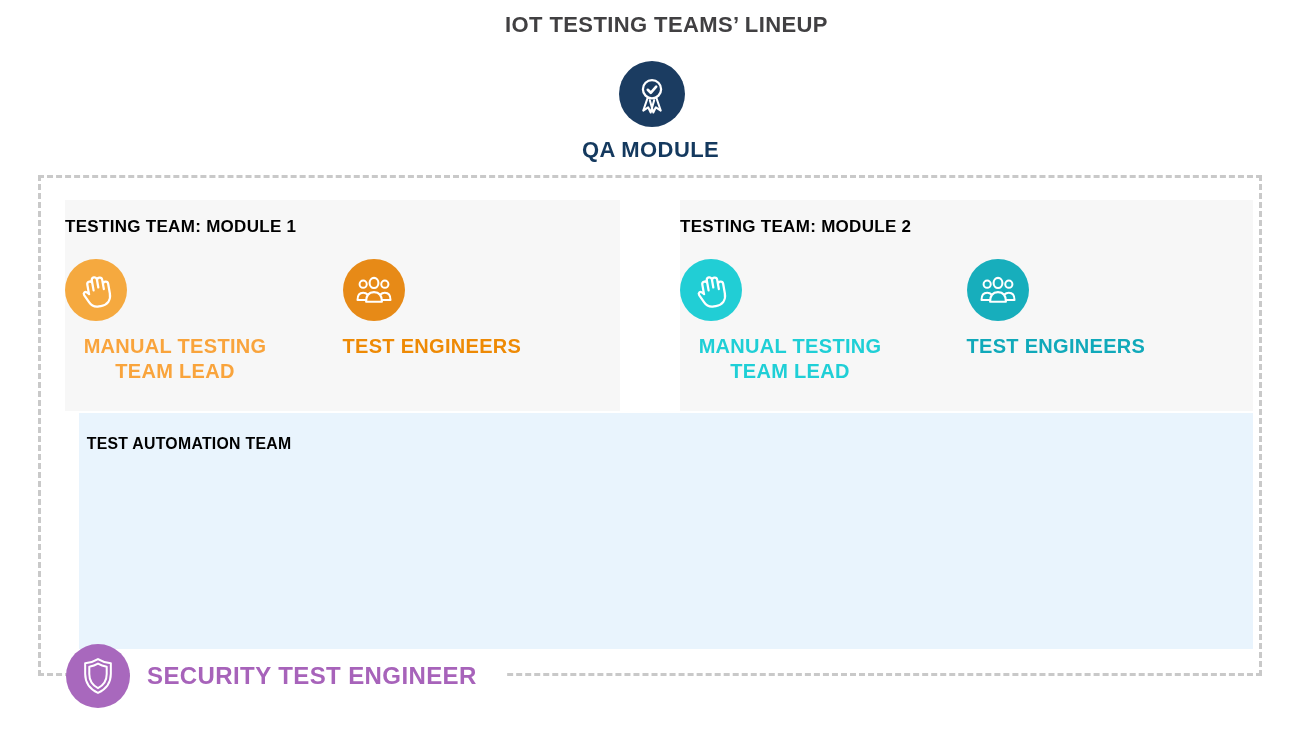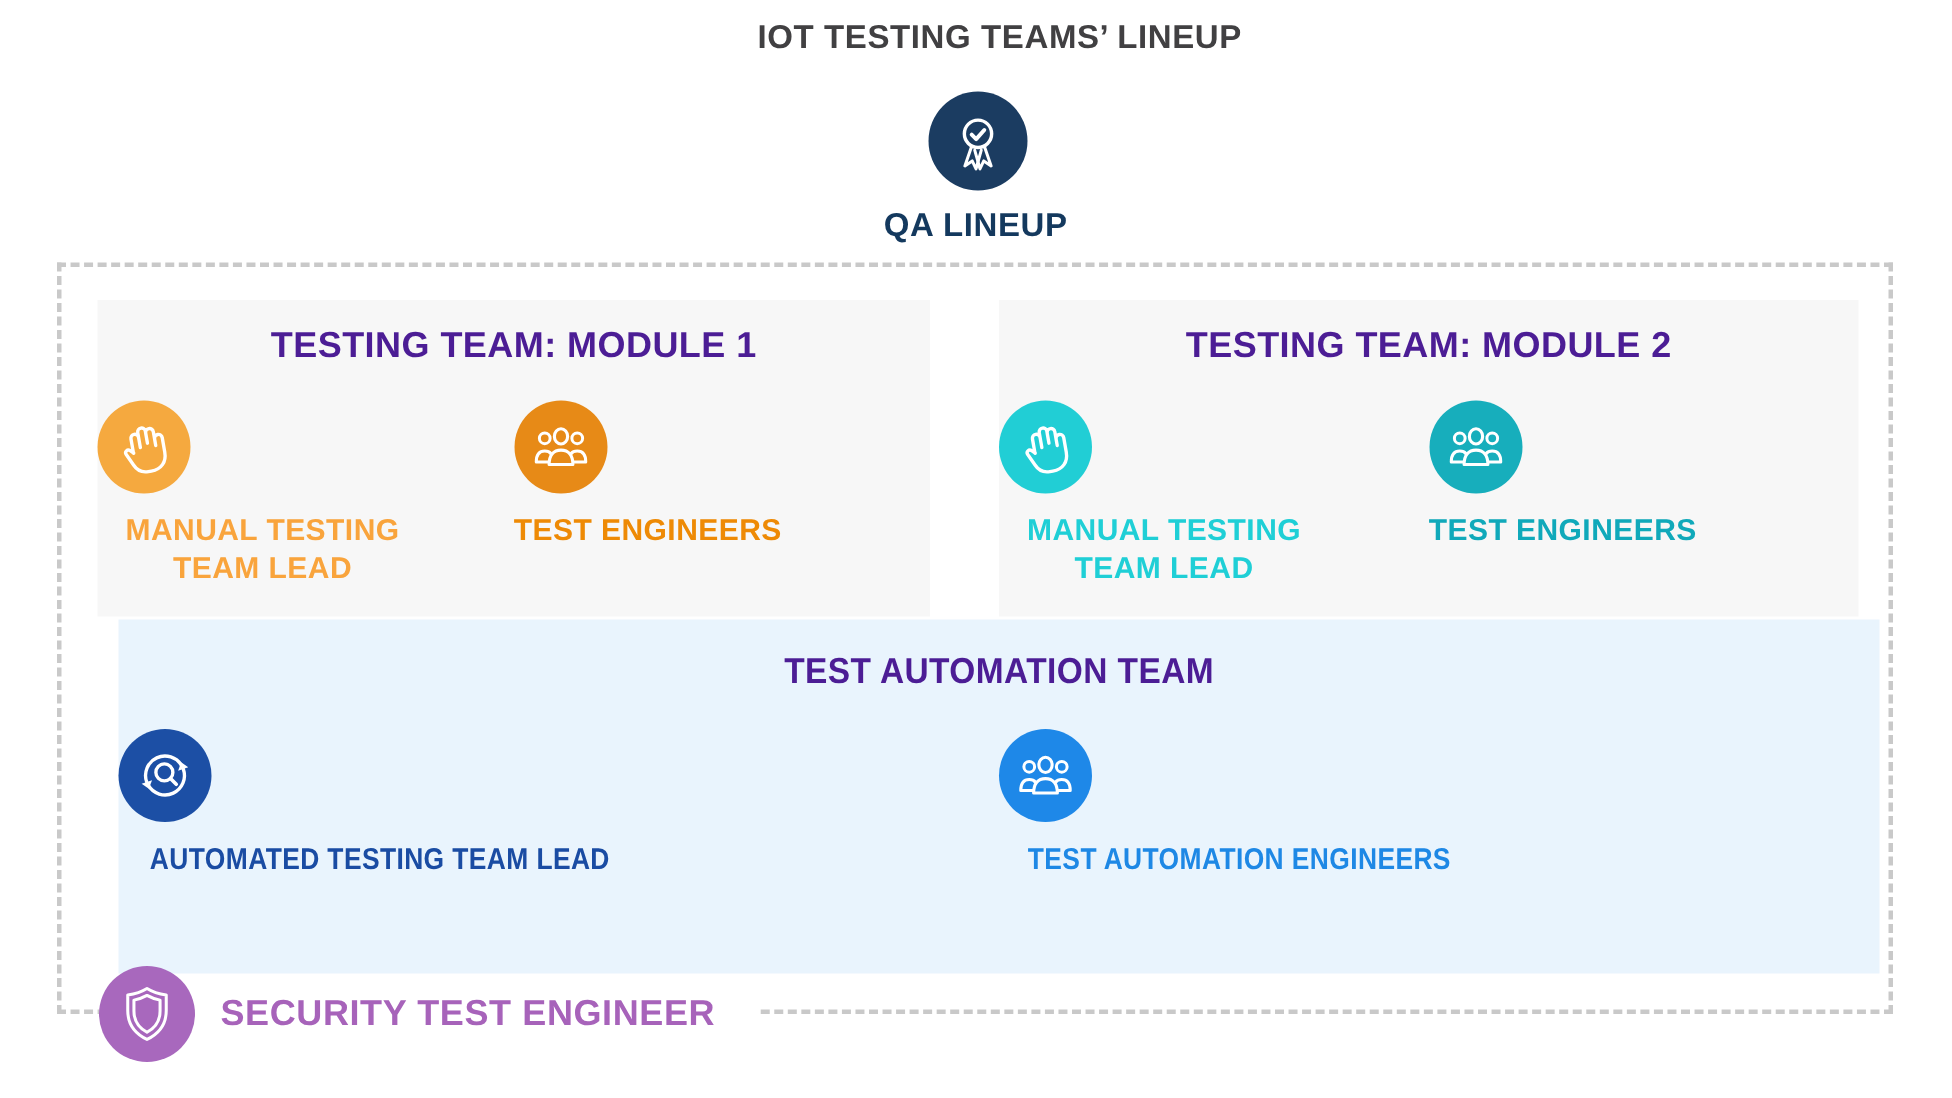--- a/index.html
+++ b/index.html
@@ -15,25 +15,25 @@
   .qa-icon { position:absolute; left:619px; top:61px; }
   .qa-label { position:absolute; top:137px; left:0; width:100%; text-align:center;
     font-size:22px; font-weight:bold; letter-spacing:0.4px; color:#14395E; }
 
   .dashed-box { position:absolute; left:38px; top:175px; width:1224px; height:501px;
     border:3px dashed #C9C9C9; }
 
   .panel { position:absolute; }
   .module { top:200px; height:211px; background:#F7F7F7; }
   .module-1 { left:65px; width:555px; }
-  .module-2 { left:666px; width:573px; }
+  .module-2 { left:680px; width:573px; }
   .automation { left:65px; top:413px; width:1174px; height:236px; background:#E9F4FD;margin-left:14px; }
 
-  .panel-title { margin-top:17px; text-align:center; font-size:24px; font-weight:bold;
-    color:#4c1d95; letter-spacing:0.3px; }
+  .panel-title { margin-top:17px; text-align:left; font-size:17px; font-weight:bold;
+    color:#000000; letter-spacing:0.3px; }
   .automation .panel-title { margin-top:21px; }
 
   .members-row { display:flex; margin-top:22px; }
   .automation .members-row { margin-top:24px; }
   .member { flex:1; display:flex; flex-direction:column; align-items:flex-start; }
 
   .icon-circle { width:62px; height:62px; border-radius:50%;
     display:flex; align-items:center; justify-content:center; }
   .qa-icon .icon-circle { width:66px; height:66px; }
 
@@ -122,21 +122,21 @@
   <div class="main-title">IOT TESTING TEAMS’ LINEUP</div>
 
   <div class="qa-node">
     <div class="qa-icon">
       <div class="icon-circle c-navy">
         <svg width="42" height="42">
             <use href="#sym-medal"></use>
           </svg>
       </div>
     </div>
-    <div class="qa-label">QA LINEUP</div>
+    <div class="qa-label">QA MODULE</div>
   </div>
 
   <div class="dashed-box"></div>
 
   <div class="panel module module-1">
     <div class="panel-title">TESTING TEAM: MODULE 1</div>
     <div class="members-row">
       <div class="member">
         <div class="icon-circle c-orange-light">
           <svg width="40" height="40">
@@ -173,38 +173,20 @@
               <use href="#sym-people"></use>
             </svg>
         </div>
         <div class="member-label t-teal">TEST ENGINEERS</div>
       </div>
     </div>
   </div>
 
   <div class="panel automation">
     <div class="panel-title"><span class="condensed-sm">TEST AUTOMATION TEAM</span></div>
-    <div class="members-row">
-      <div class="member">
-        <div class="icon-circle c-blue-dark">
-          <svg width="40" height="40">
-              <use href="#sym-autorefresh"></use>
-            </svg>
-        </div>
-        <div class="member-label t-blue-dark"><span class="condensed">AUTOMATED TESTING TEAM LEAD</span></div>
-      </div>
-      <div class="member">
-        <div class="icon-circle c-blue">
-          <svg width="40" height="40">
-              <use href="#sym-people"></use>
-            </svg>
-        </div>
-        <div class="member-label t-blue"><span class="condensed">TEST AUTOMATION ENGINEERS</span></div>
-      </div>
-    </div>
   </div>
 
   <div class="security">
     <div class="icon-circle c-purple">
       <svg width="44" height="44">
           <use href="#sym-shield"></use>
         </svg>
     </div>
     <div class="security-label">SECURITY TEST ENGINEER</div>
   </div>

